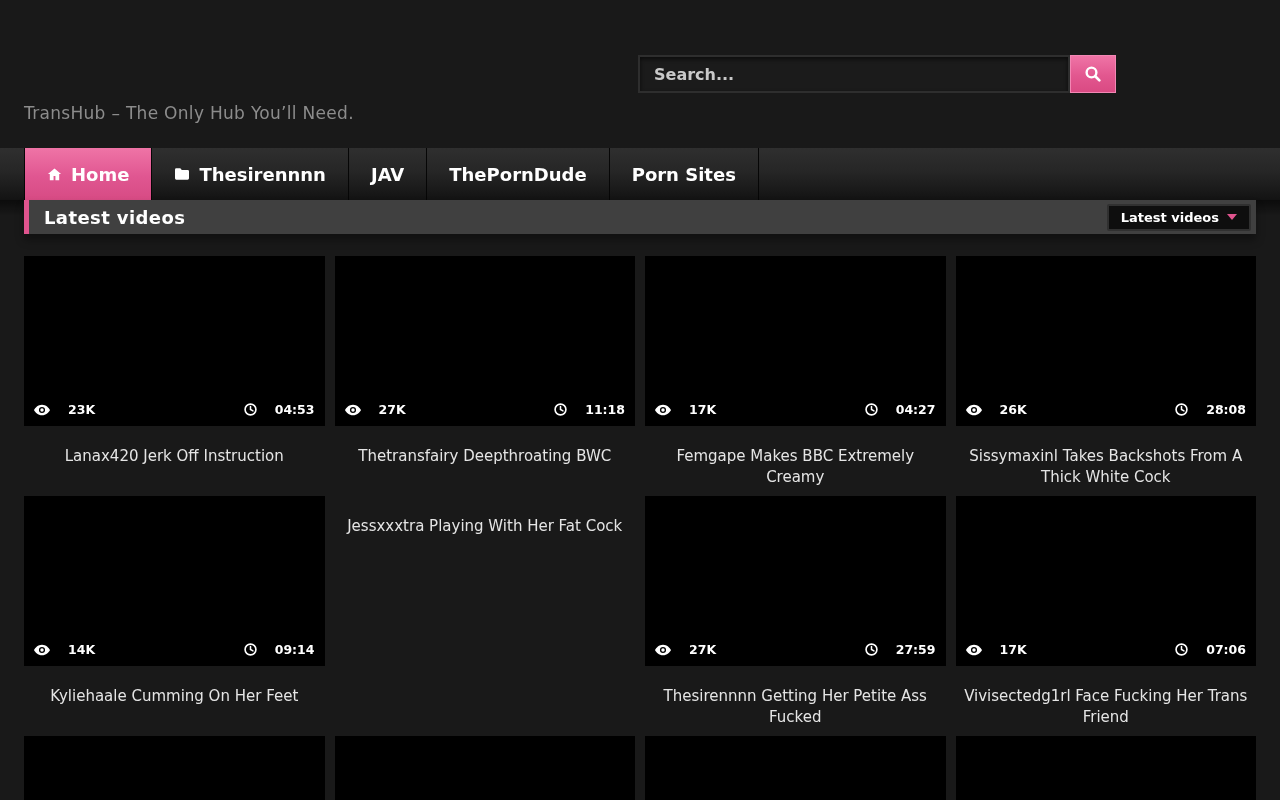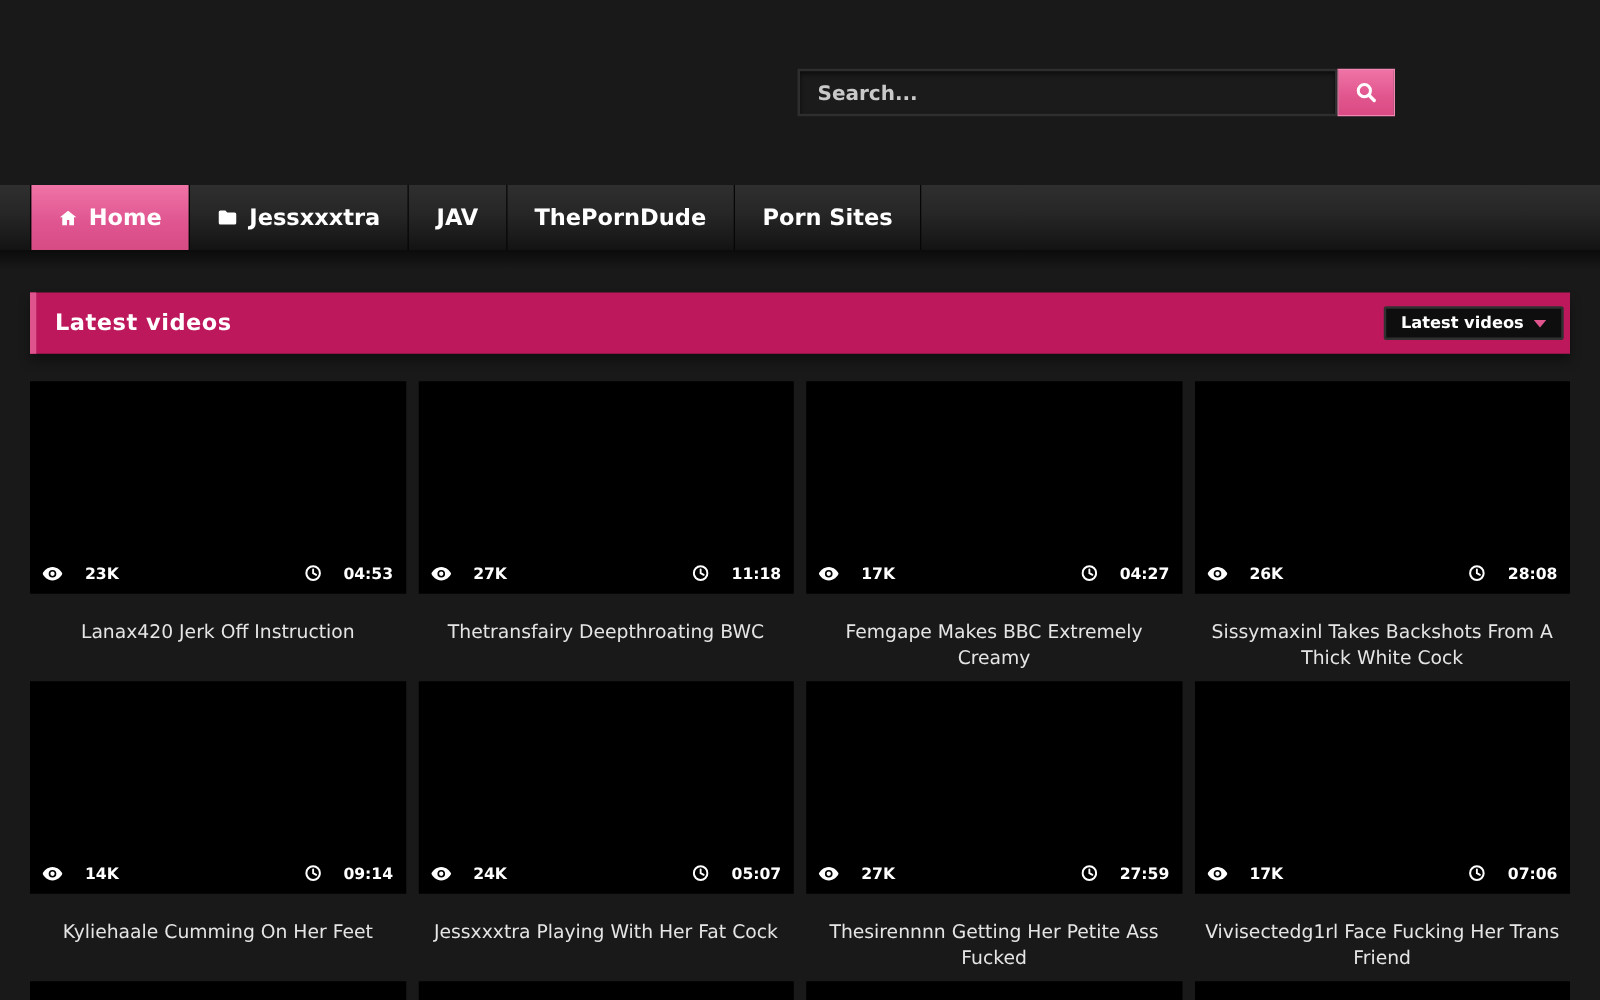--- a/index.html
+++ b/index.html
@@ -62,22 +62,22 @@
   .nav-tab:first-child { border-left:1px solid #060606; }
   .nav-tab.active {
     background:linear-gradient(180deg,#ef74a6 0%,#e05691 55%,#d74b84 100%);
   }
   .nav-tab .icon { display:flex; align-items:center; }
 
   
   .content { margin:0 24px; position:relative; }
 
   .section-bar {
-    margin-top:34px; height:49px;
-    background:#be185d;
+    height:34px;
+    background:#404040;
     border-left:5px solid #e0548e;
     display:flex; align-items:center;
     padding:0 5px 0 15px;
     box-shadow:0 6px 8px rgba(0,0,0,.35);
   }
   .section-title {
     font-size:18px; font-weight:bold; color:#fff; letter-spacing:.4px;
     flex:1;
   }
   .sort-dropdown {
@@ -128,41 +128,42 @@
     <input class="search-input" type="text" placeholder="Search..." style="">
     <button class="search-button">
       <span style="display:flex;">
         <svg width="18" height="18" viewBox="0 0 24 24" fill="none">
           <circle cx="10" cy="10" r="6.5" stroke="#ffffff" stroke-width="3.2"></circle>
           <line x1="15" y1="15" x2="20.5" y2="20.5" stroke="#ffffff" stroke-width="3.6" stroke-linecap="round"></line>
         </svg>
       </span>
     </button>
   </div>
+  <div class="site-title">TransHub – The Only Hub You’ll Need.</div>
 </div>
 
 <div class="main-nav">
   <div class="nav-inner">
 
     <div class="nav-tab active">
       <span class="icon">
         <svg width="15" height="15" viewBox="0 0 24 24" fill="#ffffff">
           <path d="M12 2.5L1.5 11h3v10h6v-6.5h3V21h6V11h3z"></path>
         </svg>
       </span>
       <span>Home</span>
     </div>
 
     <div class="nav-tab">
       <span class="icon">
         <svg width="16" height="14" viewBox="0 0 24 20" fill="#ffffff">
           <path d="M1.5 3.5A2 2 0 0 1 3.5 1.5h6l2.2 2.5h8.8a2 2 0 0 1 2 2v10.5a2 2 0 0 1-2 2h-17a2 2 0 0 1-2-2z"></path>
         </svg>
       </span>
-      <span>Jessxxxtra</span>
+      <span>Thesirennnn</span>
     </div>
 
     <div class="nav-tab">
       <span>JAV</span>
     </div>
 
     <div class="nav-tab">
       <span>ThePornDude</span>
     </div>
 
@@ -305,41 +306,20 @@
                   </svg>
               </span>
               <span>09:14</span>
             </span>
           </div>
         </div>
         <div class="card-title">Kyliehaale Cumming On Her Feet</div>
       </div>
 
       <div class="card">
-        <div class="thumb">
-          <div class="meta">
-            <span class="pair">
-              <span style="display:flex;">
-                <svg width="16" height="12" viewBox="0 0 24 16" fill="#ffffff">
-                    <path d="M12 0C6 0 1.7 4.6 0 8c1.7 3.4 6 8 12 8s10.3-4.6 12-8c-1.7-3.4-6-8-12-8zm0 12.6A4.6 4.6 0 1 1 16.6 8 4.6 4.6 0 0 1 12 12.6zm0-7.2A2.6 2.6 0 1 0 14.6 8 2.6 2.6 0 0 0 12 5.4z"></path>
-                  </svg>
-              </span>
-              <span>24K</span>
-            </span>
-            <span class="pair">
-              <span style="display:flex;">
-                <svg width="13" height="13" viewBox="0 0 24 24" fill="none">
-                    <circle cx="12" cy="12" r="10" stroke="#ffffff" stroke-width="3"></circle>
-                    <path d="M12 6.5V12l4.5 2.5" stroke="#ffffff" stroke-width="2.8" fill="none" stroke-linecap="round"></path>
-                  </svg>
-              </span>
-              <span>05:07</span>
-            </span>
-          </div>
-        </div>
         <div class="card-title">Jessxxxtra Playing With Her Fat Cock</div>
       </div>
 
       <div class="card">
         <div class="thumb">
           <div class="meta">
             <span class="pair">
               <span style="display:flex;">
                 <svg width="16" height="12" viewBox="0 0 24 16" fill="#ffffff">
                     <path d="M12 0C6 0 1.7 4.6 0 8c1.7 3.4 6 8 12 8s10.3-4.6 12-8c-1.7-3.4-6-8-12-8zm0 12.6A4.6 4.6 0 1 1 16.6 8 4.6 4.6 0 0 1 12 12.6zm0-7.2A2.6 2.6 0 1 0 14.6 8 2.6 2.6 0 0 0 12 5.4z"></path>

